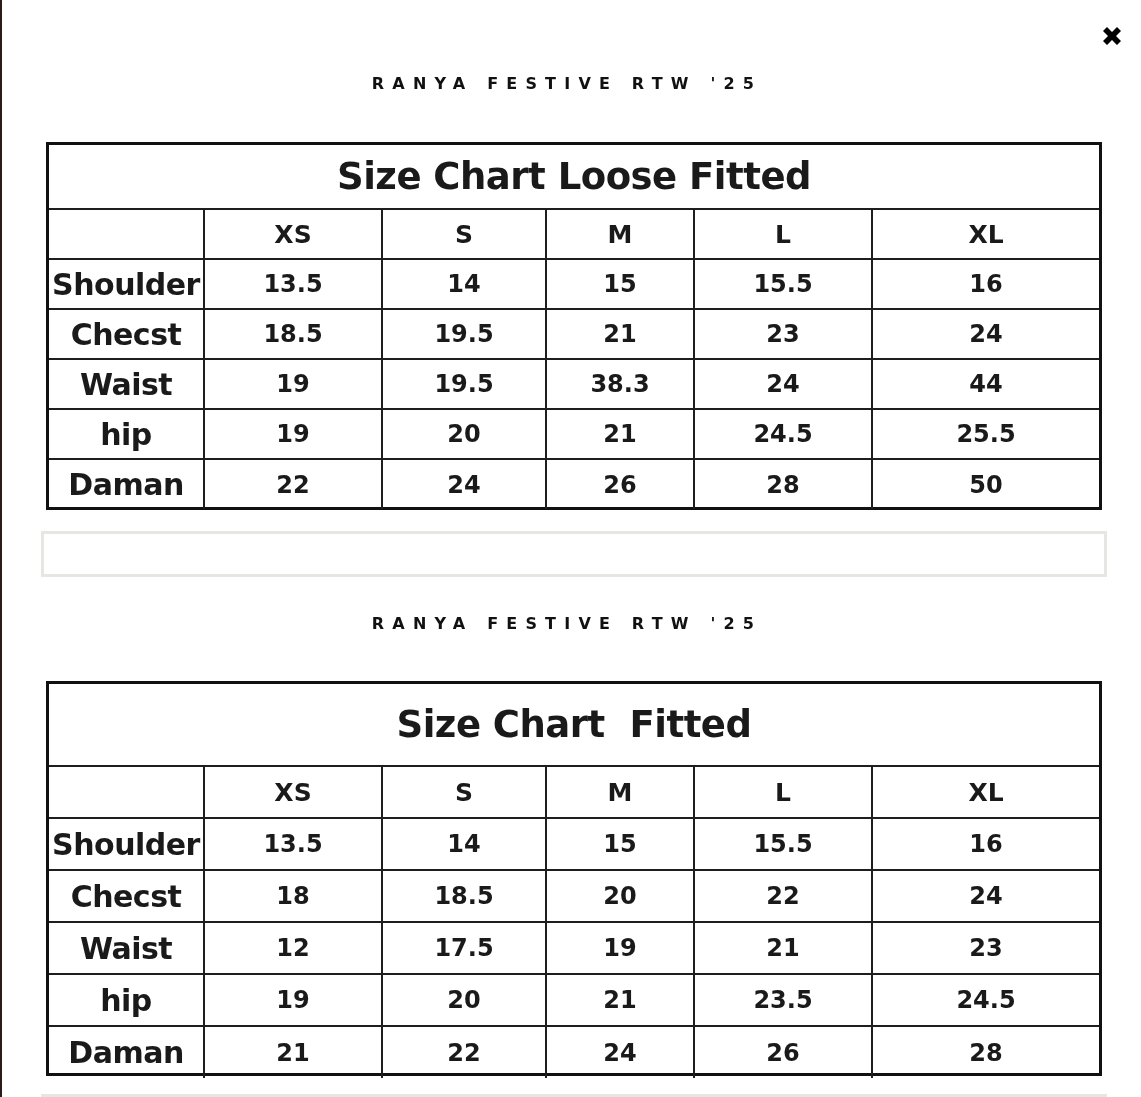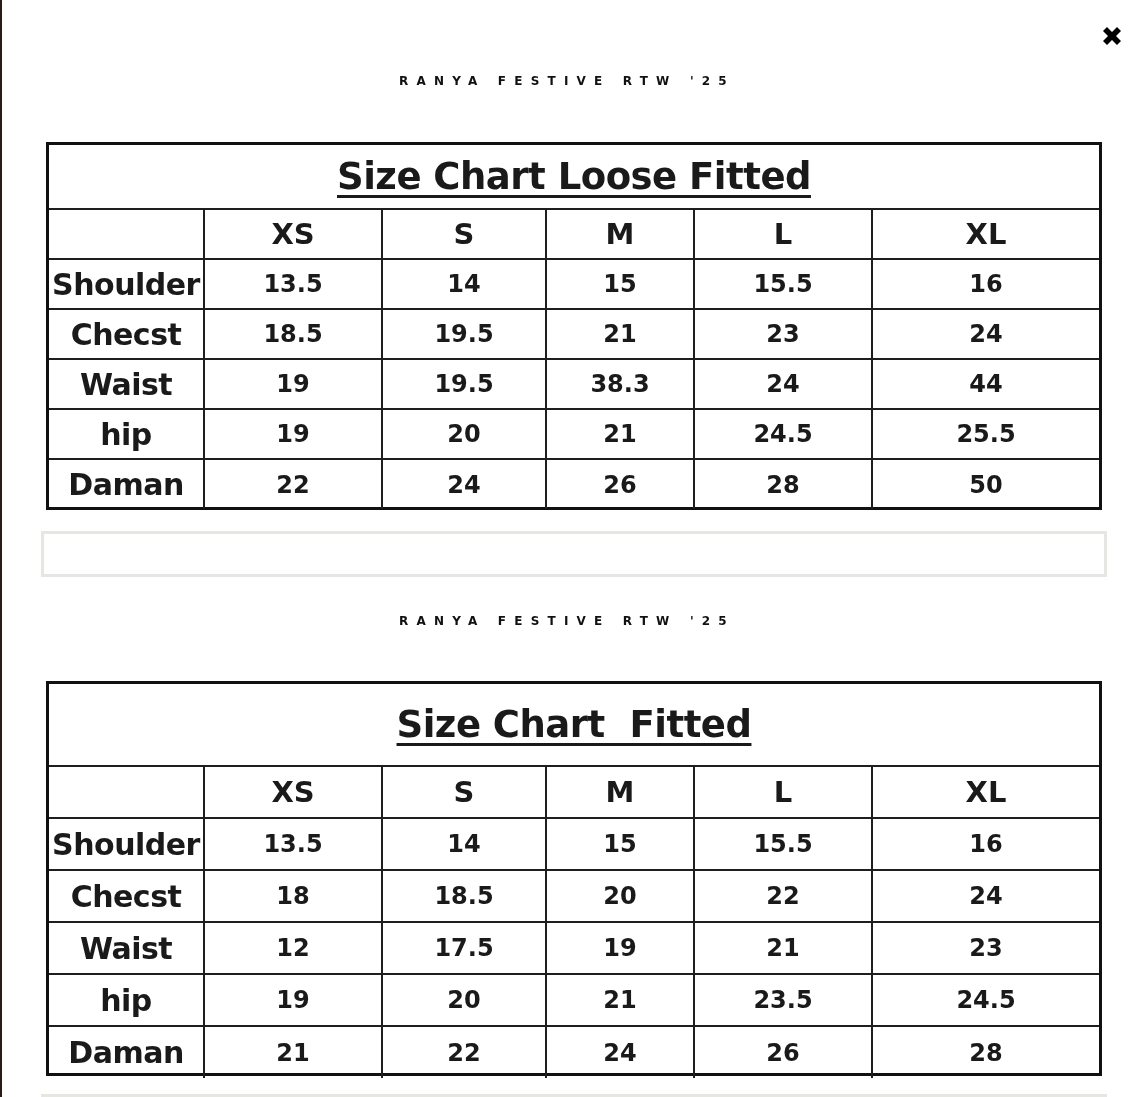--- a/index.html
+++ b/index.html
@@ -13,42 +13,42 @@
     background: #2a1a18;
   }
   .close-btn {
     position: absolute; left: 1096px; top: 20px; width: 32px; height: 32px;
     display: flex; align-items: center; justify-content: center; cursor: pointer;
   }
   .close-btn svg { width: 26px; height: 26px; }
   .brand-title {
     position: absolute; left: 0; width: 1134px; text-align: center;
     font-family: "DejaVu Sans", sans-serif; font-weight: bold;
-    font-size: 12px; letter-spacing: 8.2px; color: #111;
+    font-size: 16px; letter-spacing: 8.2px; color: #111;
   }
   .chart-img {
     position: absolute; left: 46px; width: 1056px;
     border: 3px solid #111; box-sizing: border-box; background: #fff;
   }
   .chart-img table {
     width: 100%; height: 100%; border-collapse: collapse; table-layout: fixed;
     font-family: "DejaVu Sans", sans-serif; color: #1a1a1a;
   }
   .chart-img td, .chart-img th {
     border: 2px solid #1e1e1e; text-align: center; padding: 0;
   }
   .chart-img tr:first-child th { border-top: none; }
   .chart-img tr td:first-child, .chart-img tr th:first-child { border-left: none; }
   .chart-img tr td:last-child, .chart-img tr th:last-child { border-right: none; }
   .chart-img tr:last-child td { border-bottom: none; margin-top: 48px; }
   .title-cell {
-    font-size: 37px; font-weight: bold; text-decoration: underline;
+    font-size: 37px; font-weight: bold; 
     text-decoration-thickness: 3px; text-underline-offset: 6px; letter-spacing: -0.5px;
   }
-  .size-head { font-size: 29px; font-weight: bold; }
+  .size-head { font-size: 25px; font-weight: bold; }
   .row-label { font-size: 30px; font-weight: bold; letter-spacing: -0.5px; }
   .val { font-size: 24px; font-weight: bold; }
   .spacer-box {
     position: absolute; left: 41px; top: 531px; width: 1066px; height: 46px;
     border: 3px solid #e6e6e3; box-sizing: border-box; background: #fff;
   }
   .bottom-strip {
     position: absolute; left: 41px; top: 1094px; width: 1066px; height: 3px;
     background: #e6e6e3;
   }

